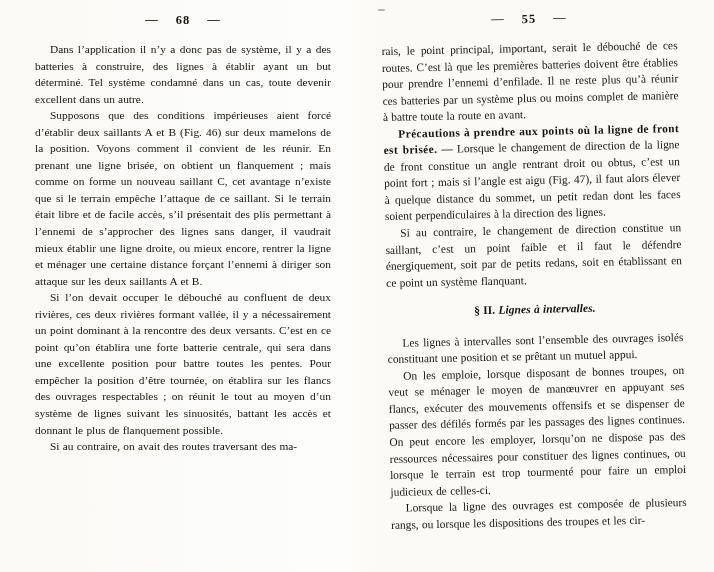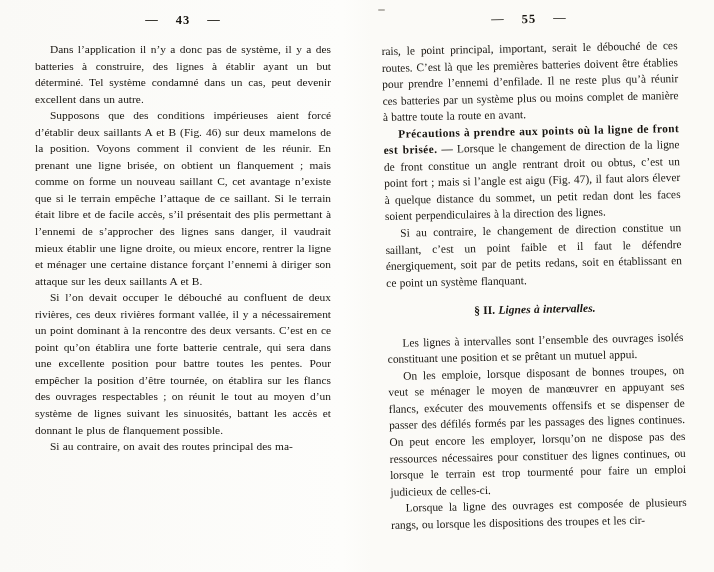--- a/index.html
+++ b/index.html
@@ -58,28 +58,28 @@
   }
 </style>
 </head>
 <body>
 
 <div class="spread">
 
   <div class="page page--left">
     <div class="page-header">
       <span class="dash">—</span>
-      <span class="pagenum">43</span>
+      <span class="pagenum">68</span>
       <span class="dash">—</span>
     </div>
     <div class="page-body">
-      <p class="para">Dans l’application il n’y a donc pas de système, il y a des batteries à construire, des lignes à établir ayant un but déterminé. Tel système condamné dans un cas, peut devenir excellent dans un autre.</p>
+      <p class="para">Dans l’application il n’y a donc pas de système, il y a des batteries à construire, des lignes à établir ayant un but déterminé. Tel système condamné dans un cas, toute devenir excellent dans un autre.</p>
       <p class="para">Supposons que des conditions impérieuses aient forcé d’établir deux saillants A et B (Fig. 46) sur deux mamelons de la position. Voyons comment il convient de les réunir. En prenant une ligne brisée, on obtient un flanquement ; mais comme on forme un nouveau saillant C, cet avantage n’existe que si le terrain empêche l’attaque de ce saillant. Si le terrain était libre et de facile accès, s’il présentait des plis permettant à l’ennemi de s’approcher des lignes sans danger, il vaudrait mieux établir une ligne droite, ou mieux encore, rentrer la ligne et ménager une certaine distance forçant l’ennemi à diriger son attaque sur les deux saillants A et B.</p>
       <p class="para">Si l’on devait occuper le débouché au confluent de deux rivières, ces deux rivières formant vallée, il y a nécessairement un point dominant à la rencontre des deux versants. C’est en ce point qu’on établira une forte batterie centrale, qui sera dans une excellente position pour battre toutes les pentes. Pour empêcher la position d’être tournée, on établira sur les flancs des ouvrages respectables ; on réunit le tout au moyen d’un système de lignes suivant les sinuosités, battant les accès et donnant le plus de flanquement possible.</p>
-      <p class="para">Si au contraire, on avait des routes principal des ma-</p>
+      <p class="para">Si au contraire, on avait des routes traversant des ma-</p>
     </div>
   </div>
 
   <div class="page page--right">
     <div class="page-rotor">
       <div class="page-header">
         <span class="dash">—</span>
         <span class="pagenum">55</span>
         <span class="dash">—</span>
       </div>

